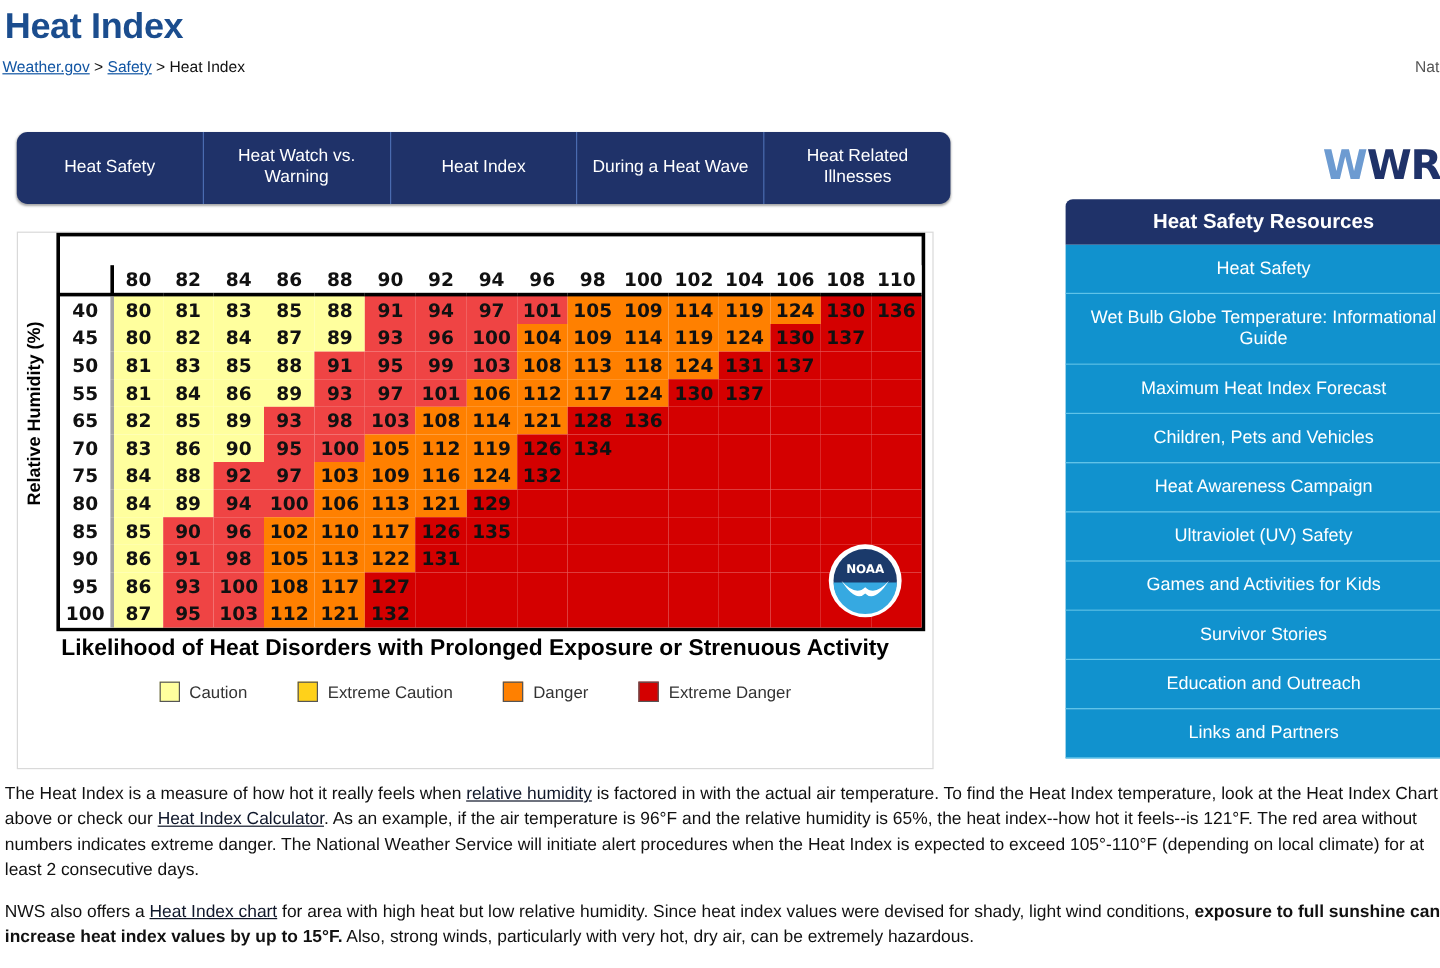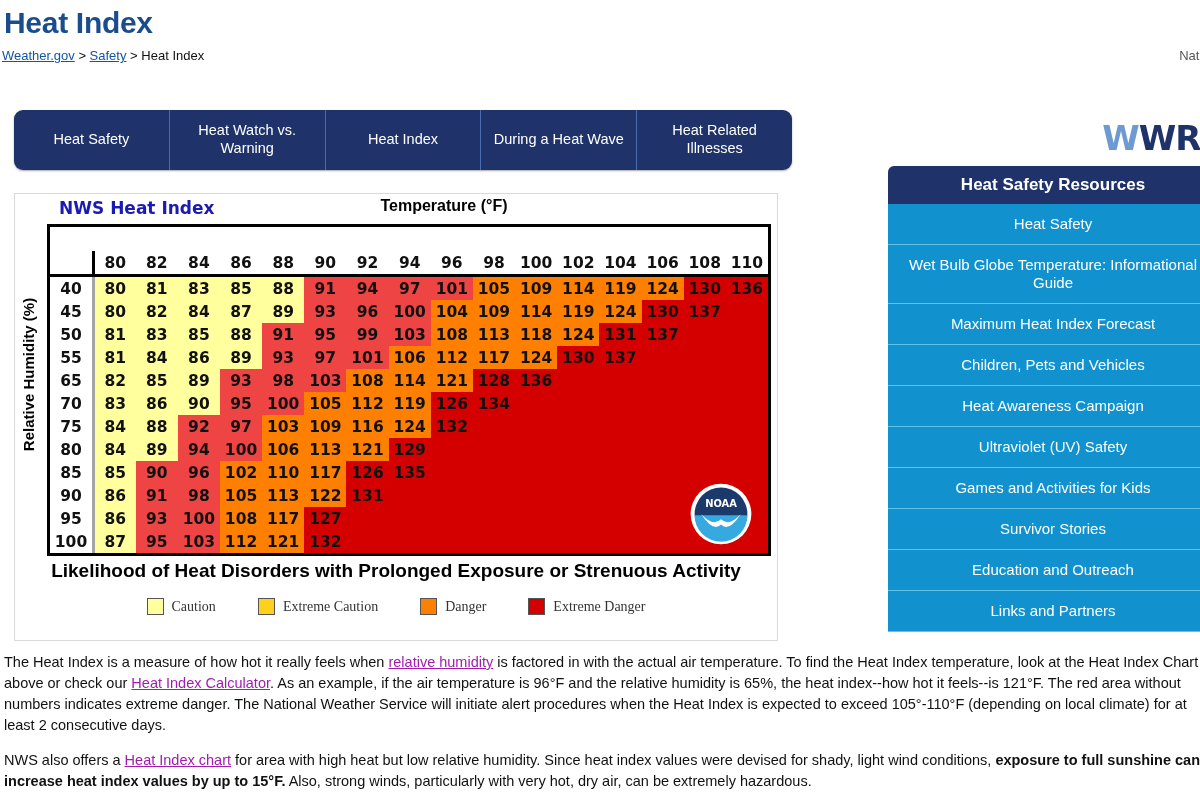--- a/index.html
+++ b/index.html
@@ -79,40 +79,40 @@
   .c-danger{background:#ff8000;}
   .c-extreme-danger{background:#d40000;}
   #noaa-seal{
     position:absolute;right:14px;bottom:6px;width:66px;height:66px;
   }
   #chart-foot{position:relative;}
   #foot-title{
     text-align:center;font-size:19px;font-weight:bold;color:#000;
     margin-top:6px;
   }
-  #legend{display:flex;justify-content:center;gap:42px;margin-top:16px;font-family:Liberation Serif, serif;}
+  #legend{display:flex;justify-content:center;gap:42px;margin-top:16px;}
   .lg{display:flex;align-items:center;gap:8px;font-size:14px;color:#333;}
   .sw{width:17px;height:17px;border:1px solid #555;box-sizing:border-box;}
   
   #sidebar{
     position:absolute;left:888px;top:166px;width:330px;
   }
   #sb-head{
     background:#1f3269;color:#fff;font-size:17px;font-weight:bold;
     text-align:center;padding:9px 0;border-radius:6px 6px 0 0;
   }
   .sb-item{
     background:#1192ce;color:#fff;font-size:15px;text-align:center;
     padding:11px 8px;line-height:1.2;border-bottom:1px solid #5fc3e8;
     cursor:pointer;
   }
   
   #copy{position:absolute;left:4px;top:652px;width:1205px;font-size:14.5px;line-height:1.45;color:#111;}
   #copy p{margin:0 0 14px 0;}
-  #copy a{color:#a21caf;text-decoration:underline;}
+  #copy a{color:#0f172a;text-decoration:underline;}
   #copy b{font-weight:bold;}
 </style>
 </head>
 <body>
 
 <div id="page-header">
   <div id="page-title">Heat Index</div>
   <div id="breadcrumb"><a>Weather.gov</a> <span class="sep">&gt;</span> <a>Safety</a> <span class="sep">&gt;</span> <span>Heat Index</span> </div>
   <div id="header-right">
     <div class="hr-title">Safe</div>
@@ -126,24 +126,20 @@
     <div class="tab">Heat Index</div>
     <div class="tab">During a Heat Wave</div>
     <div class="tab">Heat Related Illnesses</div>
   </div>
 
 <div id="wrn-logo">
   <span class="lt">W</span>WRN
 </div>
 
 <div id="chart-card">
-  <div id="chart-head">
-    <div id="chart-brand">NWS Heat Index</div>
-    <div id="chart-xlabel">Temperature (°F)</div>
-  </div>
 
   <div id="chart-body">
     <div id="ylabel">
       <span>Relative Humidity (%)</span>
     </div>
     <div id="grid-wrap">
       <table class="hi">
         <thead>
           <tr id="hi-head-row">
               <th class="rh"></th>

